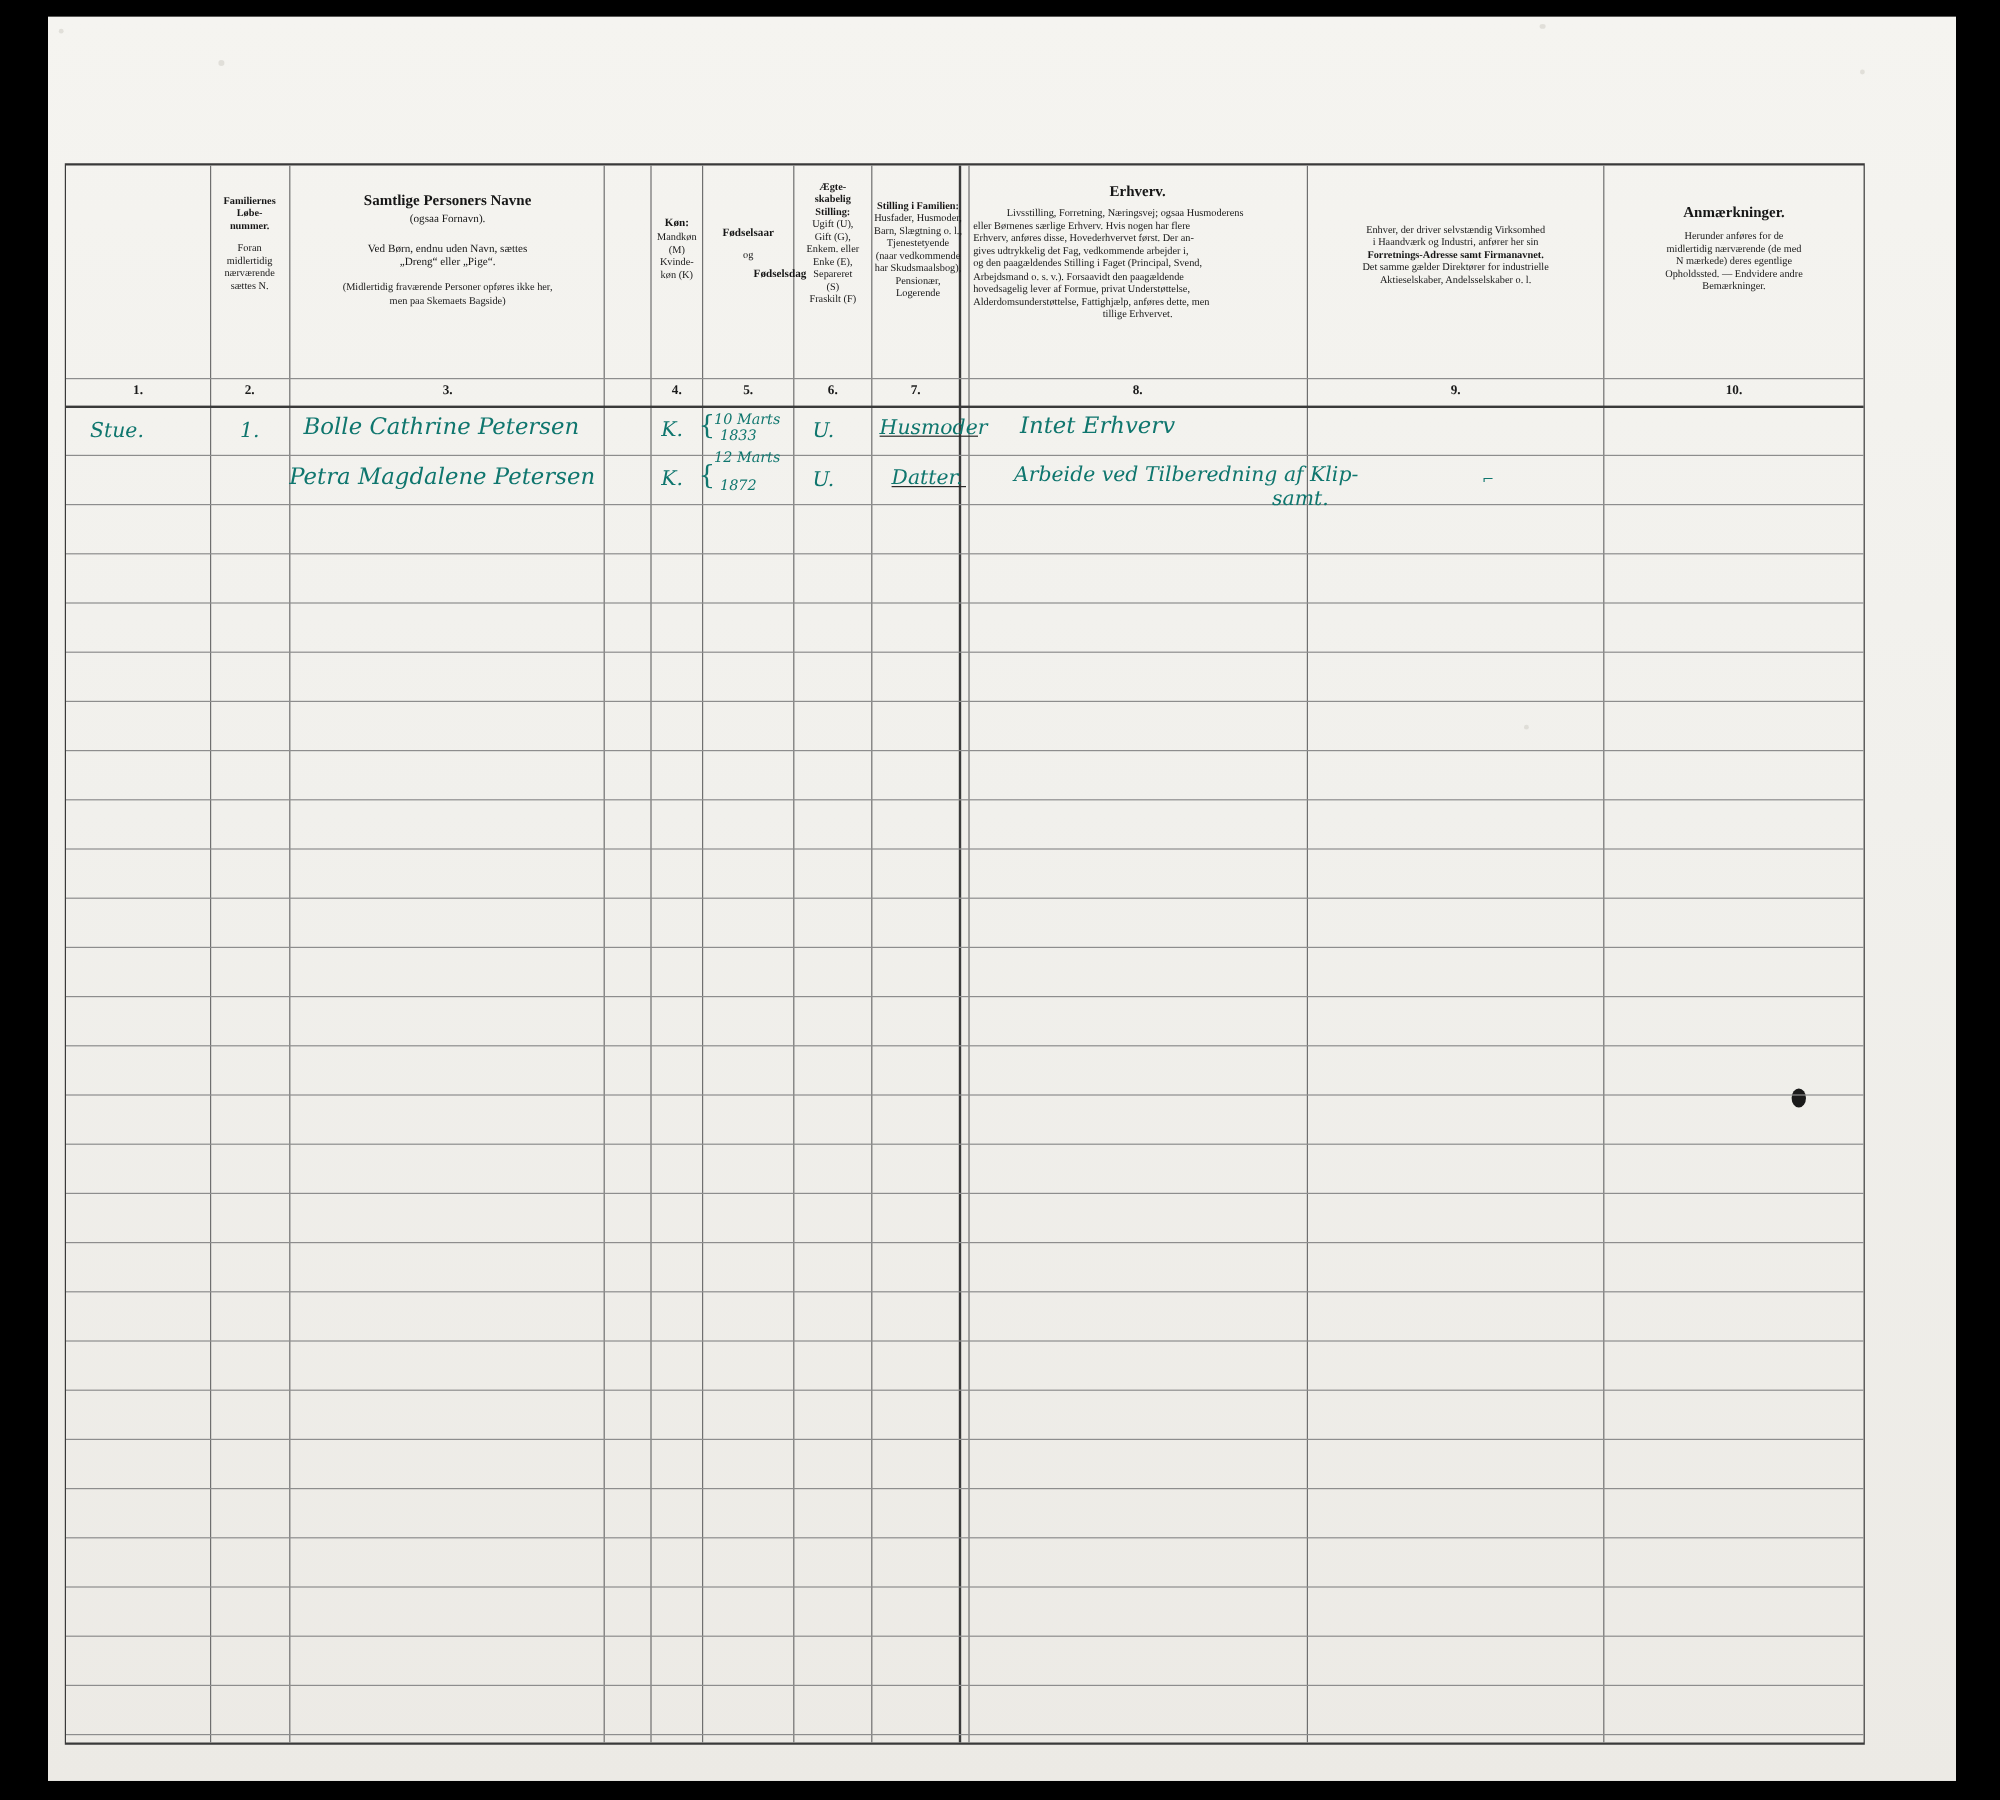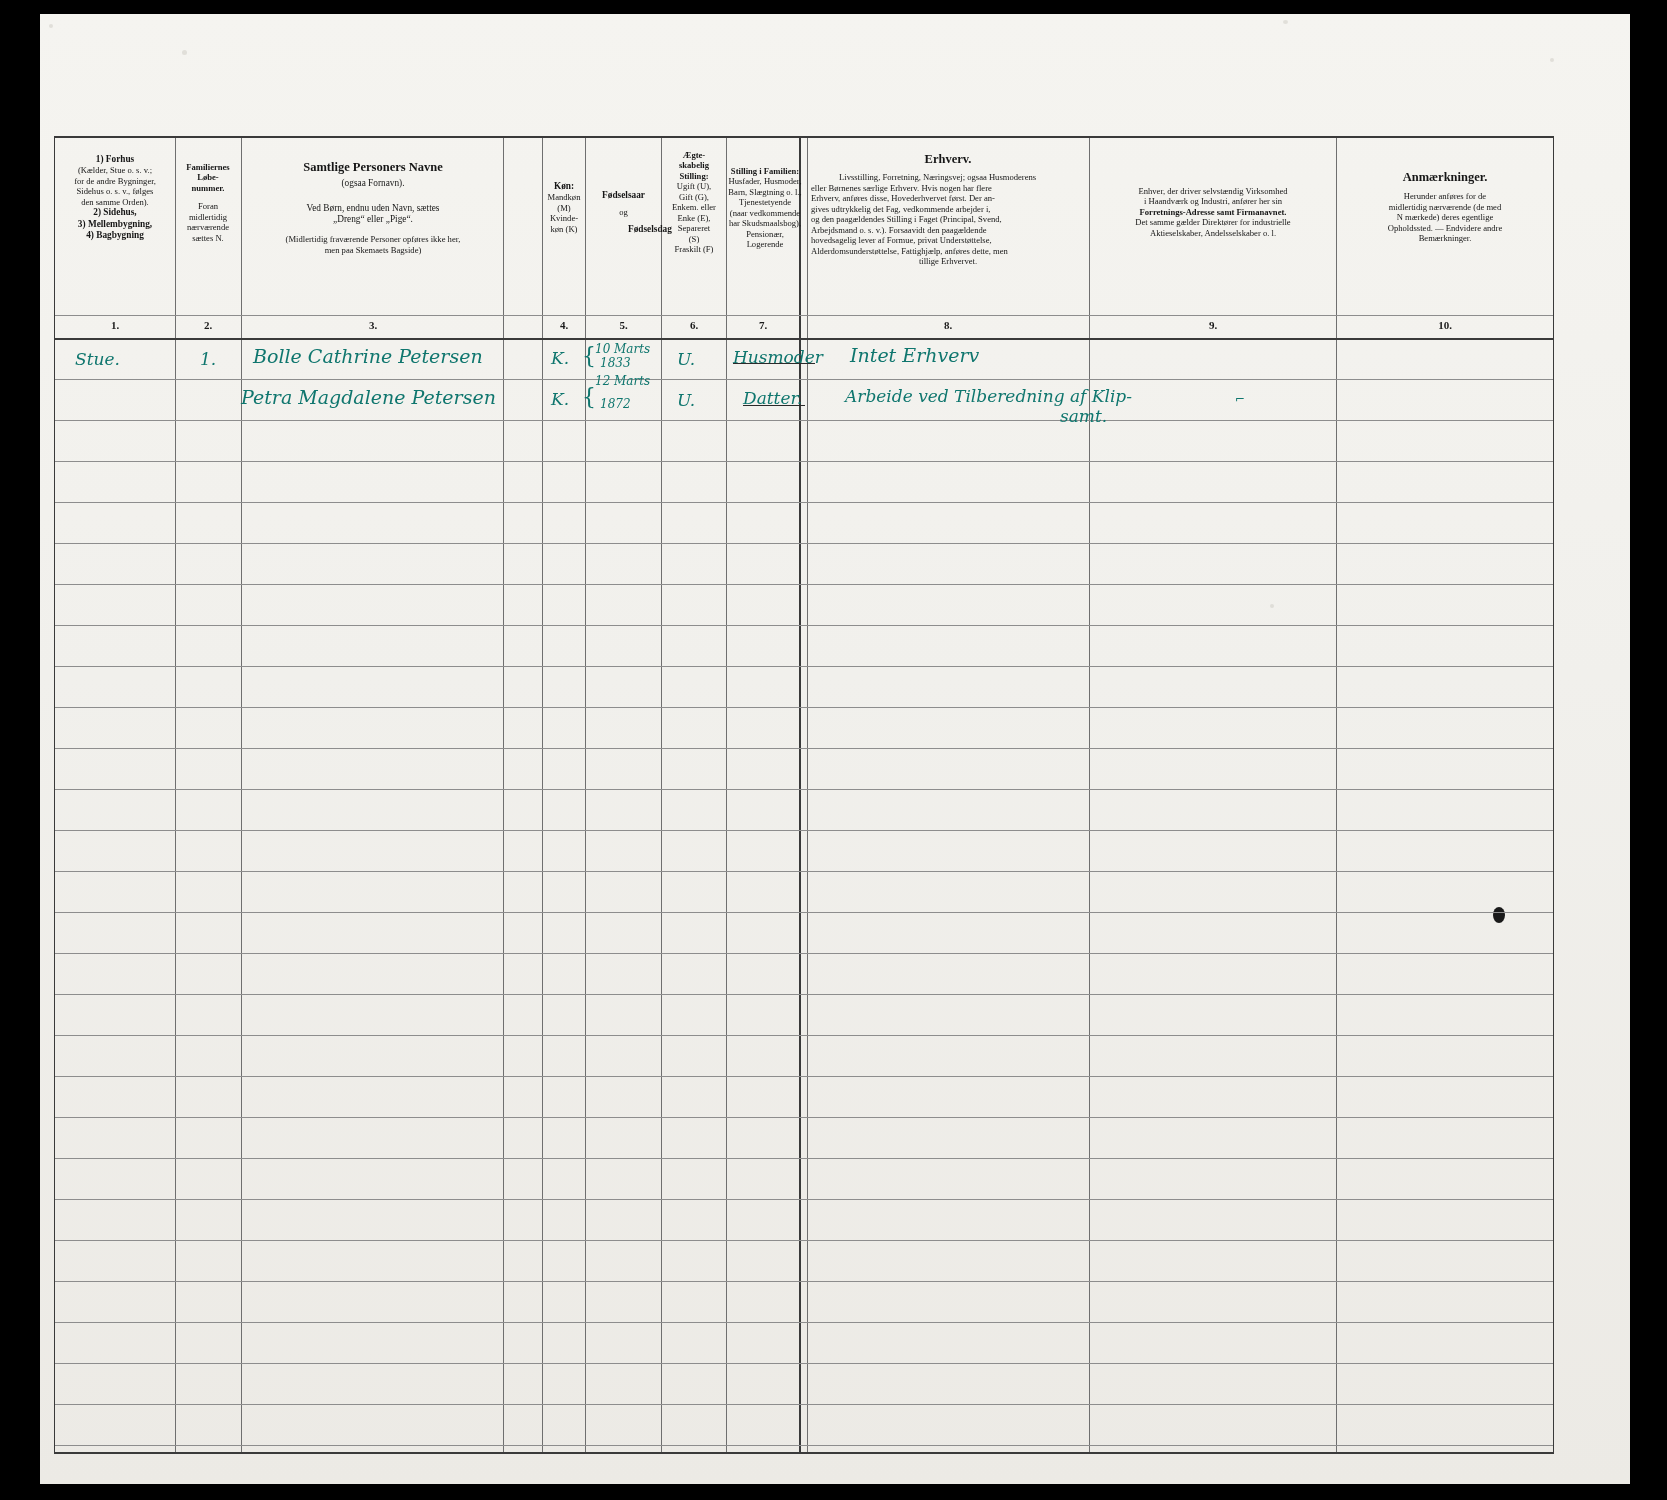--- a/index.html
+++ b/index.html
@@ -85,30 +85,20 @@
     <div class="vline strong" style="left:744px;"></div>
     <div class="vline" style="left:752px;"></div>
     <div class="vline" style="left:1034px;"></div>
     <div class="vline" style="left:1281px;"></div>
 
     <div class="hline" style="top:177px;"></div>
     <div class="hline strong" style="top:200px;"></div>
 
     <div class="hline" style="left:752px;right:465px;top:26px;height:0;"></div>
 
-    <div class="hdr" style="left:2px;top:16px;width:116px;">
-      <div class="hdr-sm b">1) Forhus</div>
-      <div class="hdr-xs">(Kælder, Stue o. s. v.;</div>
-      <div class="hdr-xs">for de andre Bygninger,</div>
-      <div class="hdr-xs">Sidehus o. s. v., følges</div>
-      <div class="hdr-xs">den samme Orden).</div>
-      <div class="hdr-sm b">2) Sidehus,</div>
-      <div class="hdr-sm b">3) Mellembygning,</div>
-      <div class="hdr-sm b">4) Bagbygning</div>
-    </div>
 
     <div class="hdr" style="left:122px;top:24px;width:62px;">
       <div class="hdr-xs b">Familiernes</div>
       <div class="hdr-xs b">Løbe-</div>
       <div class="hdr-xs b">nummer.</div>
       <div style="height:8px"></div>
       <div class="hdr-xs">Foran</div>
       <div class="hdr-xs">midlertidig</div>
       <div class="hdr-xs">nærværende</div>
       <div class="hdr-xs">sættes N.</div>

